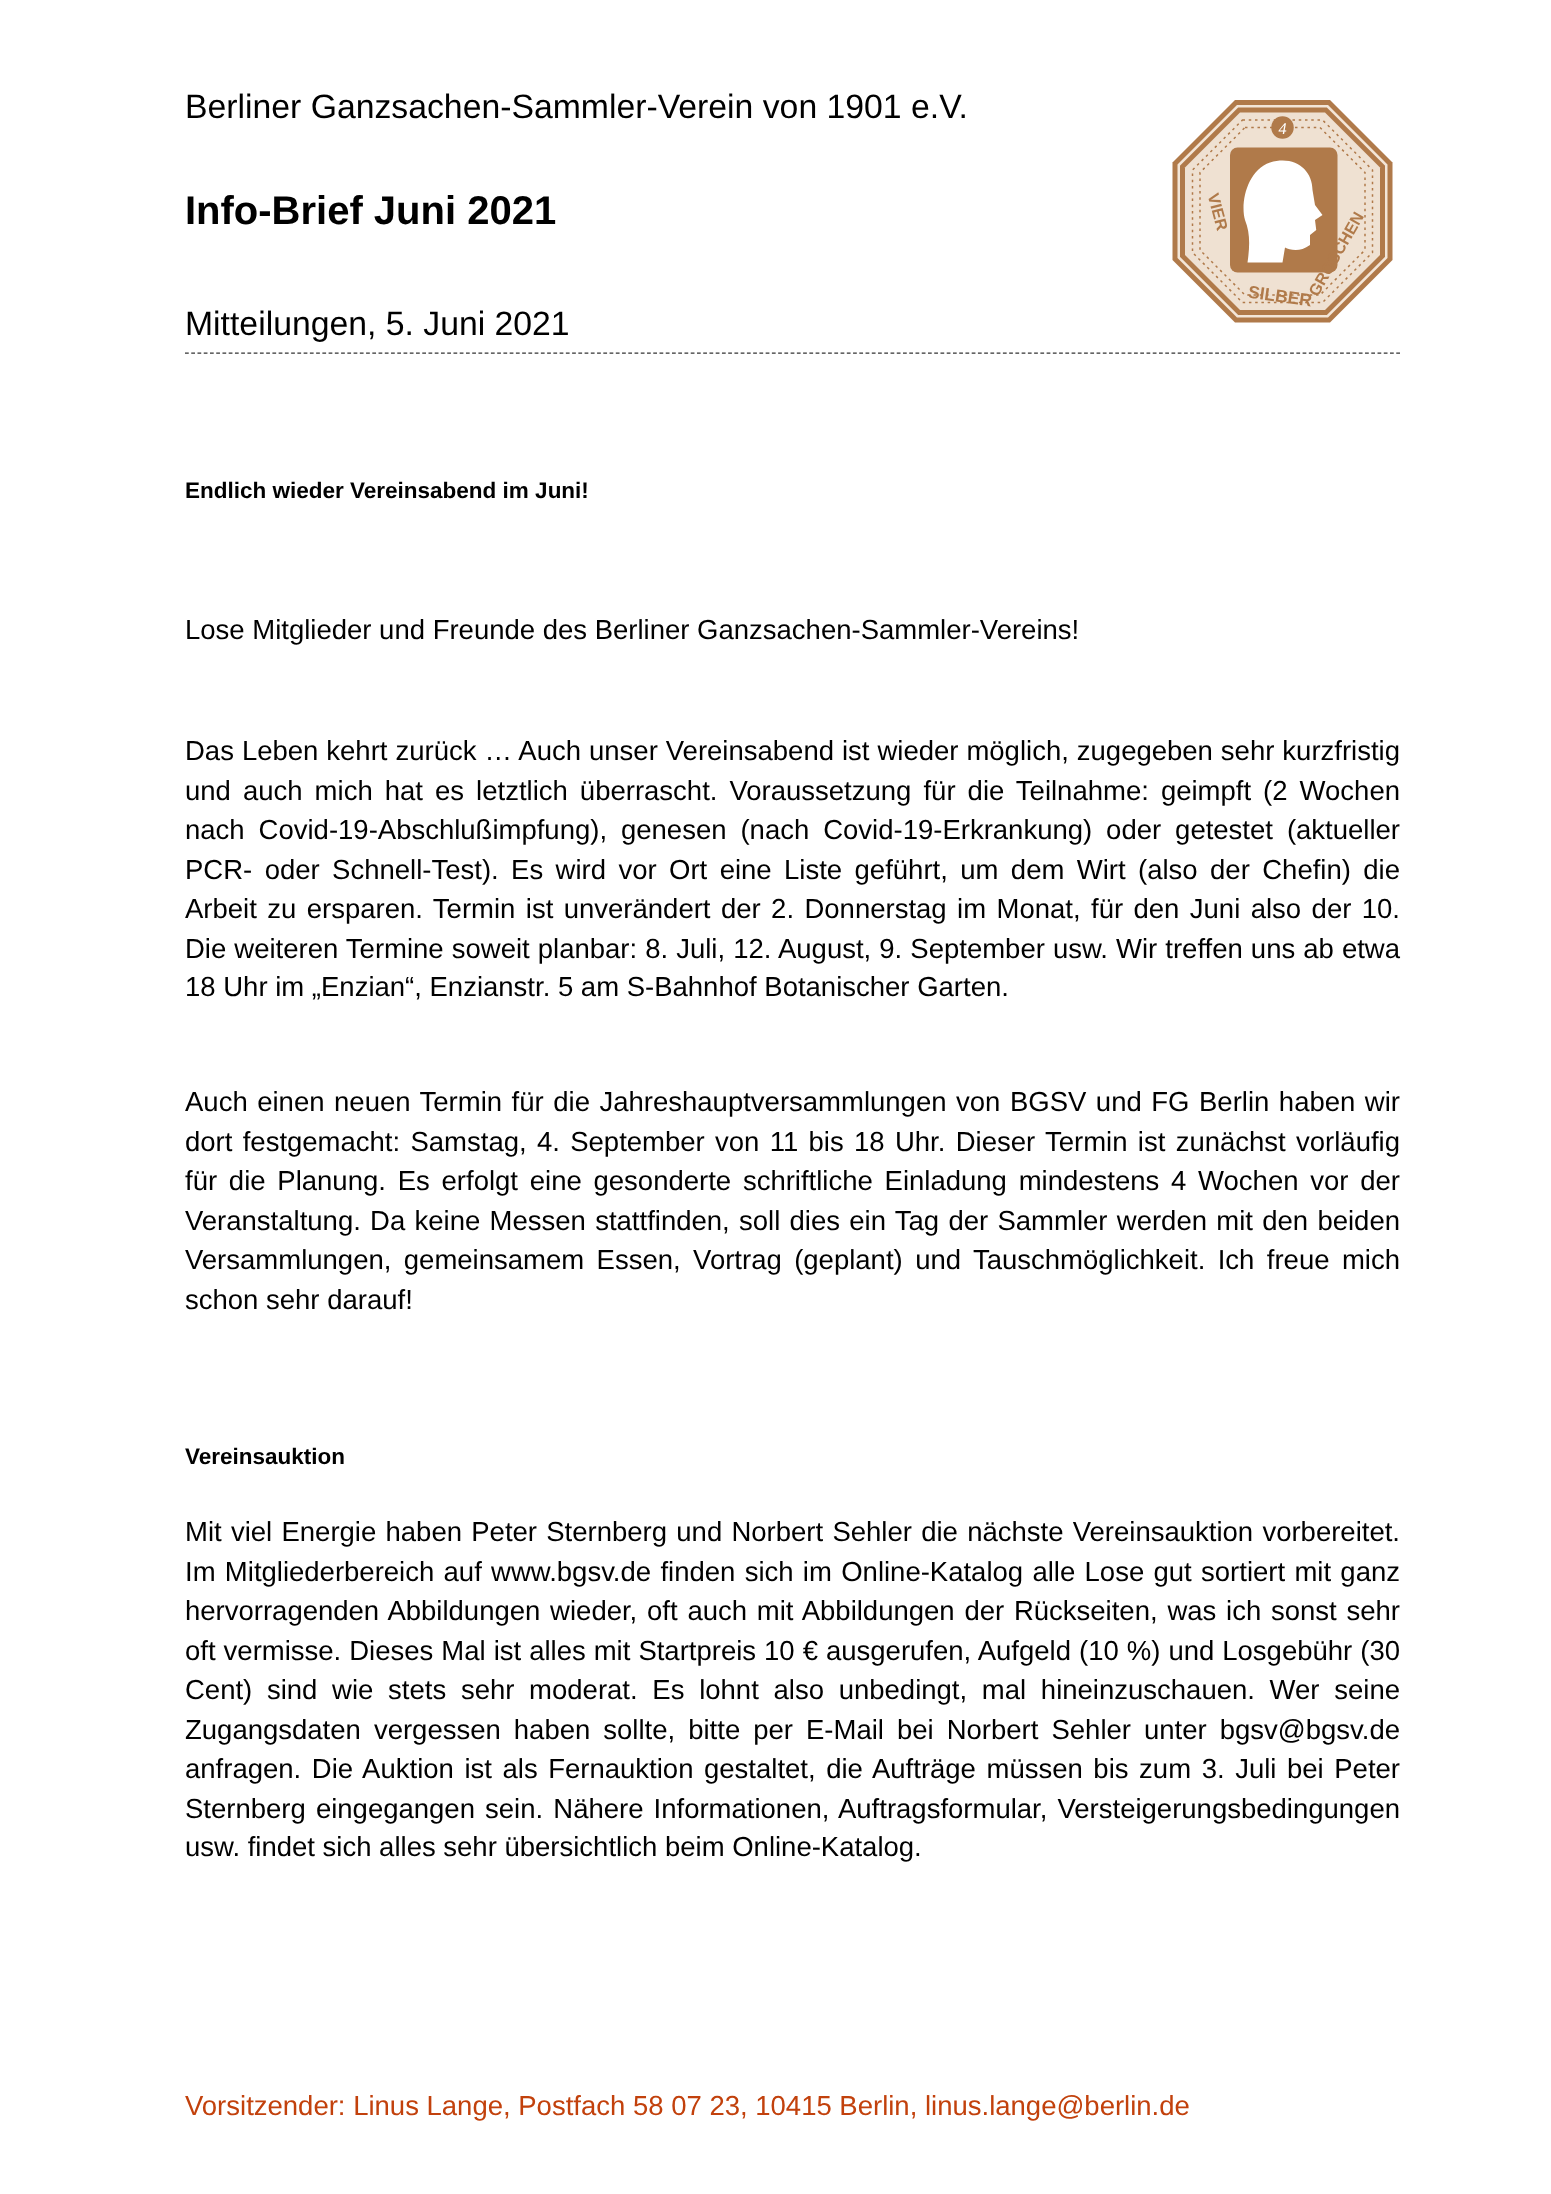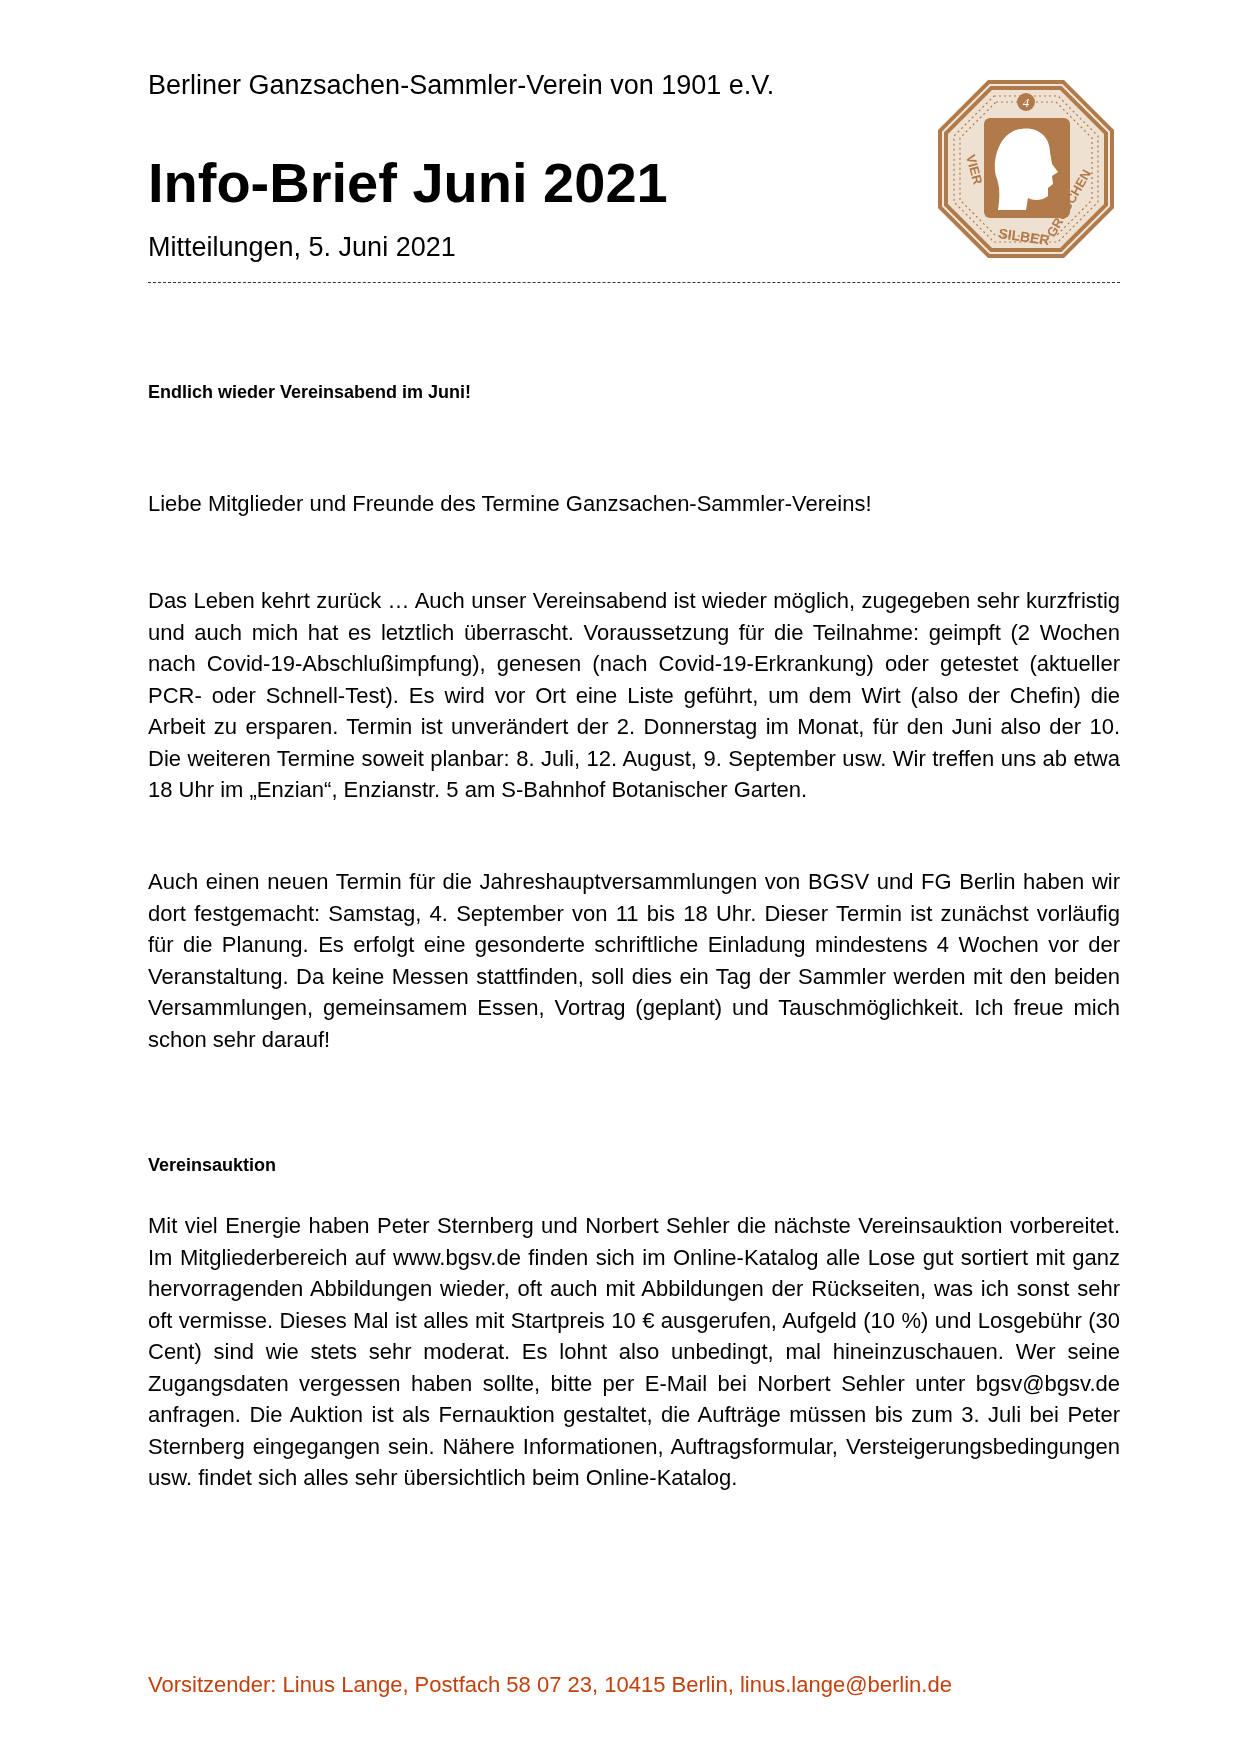--- a/index.html
+++ b/index.html
@@ -1,21 +1,21 @@
 <!DOCTYPE html>
 <html><head>
 <meta charset="utf-8">
 <style>
   html, body { margin: 0; padding: 0; background: #ffffff; }
   body { width: 1241px; height: 1755px; position: relative; overflow: hidden;
          font-family: "Liberation Sans", sans-serif; color: #000; }
   .page { position: absolute; left: 0; top: 0; width: 1021px; height: 1755px; }
   .org { position: absolute; left: 148px; top: 70px; font-size: 27px; }
-  .title { position: absolute; left: 148px; top: 150px; font-size: 56px; font-weight: bold; }
-  .subtitle { position: absolute; left: 148px; top: 232px; font-size: 27px; }
+  .title { position: absolute; left: 148px; top: 150px; font-size: 32px; font-weight: bold; }
+  .subtitle { position: absolute; left: 148px; top: 244px; font-size: 27px; }
   .rule { position: absolute; left: 148px; top: 282px; width: 972px; height: 0;
           border-top: 1.5px dashed #333; }
   .stamp { position: absolute; left: 936px; top: 78px; width: 180px; height: 182px; }
   .heading { position: absolute; left: 148px; font-size: 18px; font-weight: bold; }
   .para { position: absolute; left: 148px; width: 972px; font-size: 22px; line-height: 31.5px;
           text-align: justify; }
   .para.left { text-align: left; }
   .footer { position: absolute; left: 148px; top: 1672px; font-size: 22px; color: #c2410c; }
 </style>
 </head>
@@ -41,21 +41,21 @@
       <path d="M80,52 C100,46 114,58 114,74 L116,86 L122,94 L116,98 L117,106 L112,110 L112,118 C104,124 96,122 92,120 L90,132 L62,132 C64,118 64,108 60,98 C56,84 62,58 80,52 Z" fill="#ffffff"></path>
       <circle cx="90" cy="24" r="9" fill="#b07a4a"></circle>
       <text x="90" y="29" font-size="13" text-anchor="middle" fill="#fff" font-family="Liberation Serif, serif" font-style="italic">4</text>
       <text x="30" y="78" font-size="13" font-weight="bold" fill="#b07a4a" font-family="Liberation Sans, sans-serif" transform="rotate(75 30 78)">VIER</text>
       <text x="62" y="160" font-size="14" font-weight="bold" fill="#b07a4a" font-family="Liberation Sans, sans-serif" transform="rotate(8 62 160)">SILBER</text>
       <text x="118" y="160" font-size="13" font-weight="bold" fill="#b07a4a" font-family="Liberation Sans, sans-serif" transform="rotate(-60 118 160)">GROSCHEN</text>
     </svg>
   </div>
 
   <div class="heading" style="top:382px;">Endlich wieder Vereinsabend im Juni!</div>
-  <div class="para left" style="top:488px;">Liebe Mitglieder und Freunde des Termine Ganzsachen-Sammler-Vereins!</div>
+  <div class="para left" style="top:488px;">Lose Mitglieder und Freunde des Berliner Ganzsachen-Sammler-Vereins!</div>
   <div class="para" style="top:585px;">Das Leben kehrt zurück … Auch unser Vereinsabend ist wieder möglich, zugegeben sehr kurzfristig und auch mich hat es letztlich überrascht. Voraussetzung für die Teilnahme: geimpft (2 Wochen nach Covid-19-Abschlußimpfung), genesen (nach Covid-19-Erkrankung) oder getestet (aktueller PCR- oder Schnell-Test). Es wird vor Ort eine Liste geführt, um dem Wirt (also der Chefin) die Arbeit zu ersparen. Termin ist unverändert der 2. Donnerstag im Monat, für den Juni also der 10. Die weiteren Termine soweit planbar: 8. Juli, 12. August, 9. September usw. Wir treffen uns ab etwa 18 Uhr im „Enzian“, Enzianstr. 5 am S-Bahnhof Botanischer Garten.</div>
   <div class="para" style="top:866px;">Auch einen neuen Termin für die Jahreshauptversammlungen von BGSV und FG Berlin haben wir dort festgemacht: Samstag, 4. September von 11 bis 18 Uhr. Dieser Termin ist zunächst vorläufig für die Planung. Es erfolgt eine gesonderte schriftliche Einladung mindestens 4 Wochen vor der Veranstaltung. Da keine Messen stattfinden, soll dies ein Tag der Sammler werden mit den beiden Versammlungen, gemeinsamem Essen, Vortrag (geplant) und Tauschmöglichkeit. Ich freue mich schon sehr darauf!</div>
 
   <div class="heading" style="top:1155px;">Vereinsauktion</div>
   <div class="para" style="top:1210px;">Mit viel Energie haben Peter Sternberg und Norbert Sehler die nächste Vereinsauktion vorbereitet. Im Mitgliederbereich auf www.bgsv.de finden sich im Online-Katalog alle Lose gut sortiert mit ganz hervorragenden Abbildungen wieder, oft auch mit Abbildungen der Rückseiten, was ich sonst sehr oft vermisse. Dieses Mal ist alles mit Startpreis 10 € ausgerufen, Aufgeld (10 %) und Losgebühr (30 Cent) sind wie stets sehr moderat. Es lohnt also unbedingt, mal hineinzuschauen. Wer seine Zugangsdaten vergessen haben sollte, bitte per E-Mail bei Norbert Sehler unter bgsv@bgsv.de anfragen. Die Auktion ist als Fernauktion gestaltet, die Aufträge müssen bis zum 3. Juli bei Peter Sternberg eingegangen sein. Nähere Informationen, Auftragsformular, Versteigerungsbedingungen usw. findet sich alles sehr übersichtlich beim Online-Katalog.</div>
 
   <div class="footer">Vorsitzender: Linus Lange, Postfach 58 07 23, 10415 Berlin, linus.lange@berlin.de</div>
 </div>
 
 </body></html>

